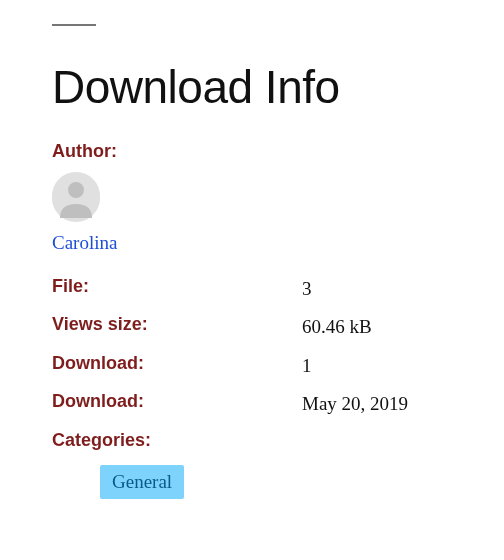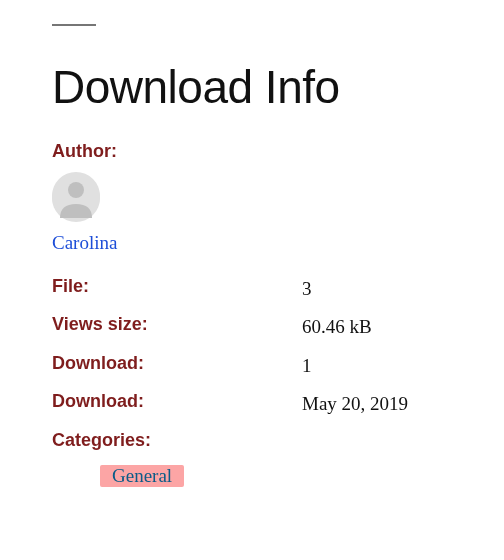--- a/index.html
+++ b/index.html
@@ -63,25 +63,25 @@
       color: #1d4ed8;
       font-size: 19px;
       text-decoration: none;
     }
     .categories-block {
       margin-top: 14px;
       margin-left: 48px;
     }
     .tag {
       display: inline-block;
-      background: #fca5a5;
+      background: #7dd3fc;
       color: #0a5c88;
       font-family: Georgia, "Times New Roman", serif;
       font-size: 19px;
-      padding: 0 12px;
+      padding: 6px 12px;
       border-radius: 2px;
       text-decoration: none;
     }
   </style>
 </head>
 <body>
 
 <div class="rule"></div>
 
 <h1 class="title">Download Info</h1>

